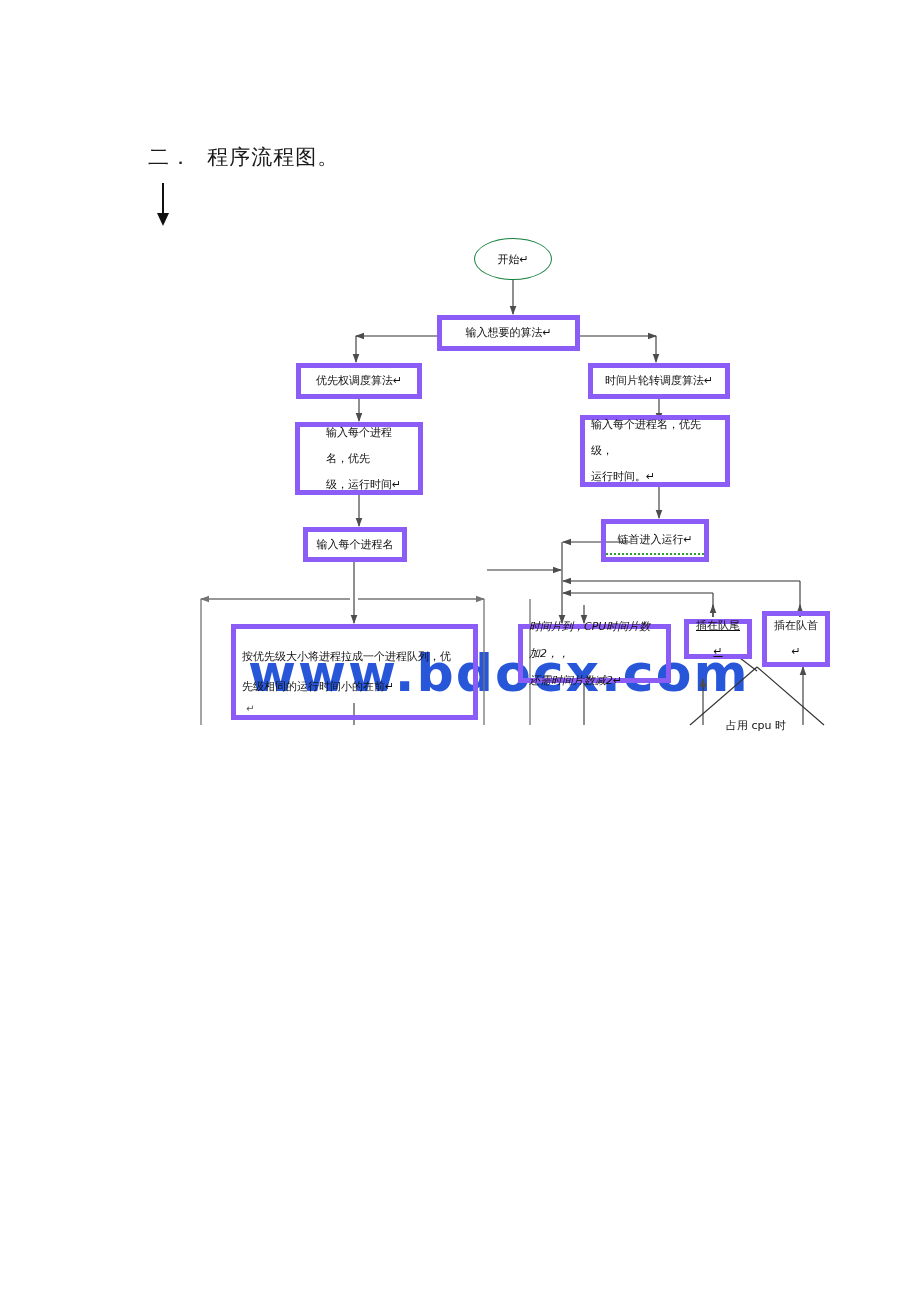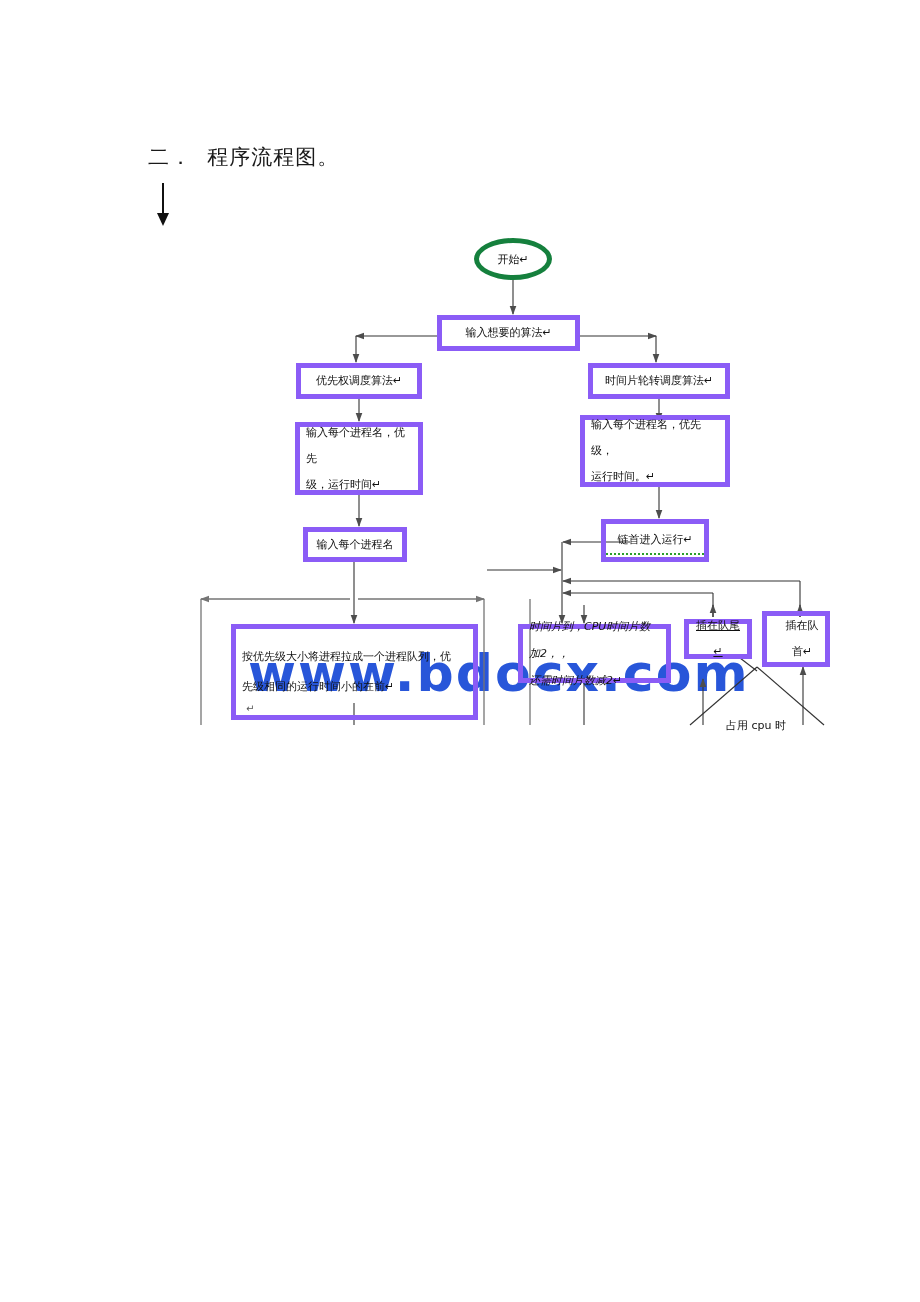--- a/index.html
+++ b/index.html
@@ -70,21 +70,21 @@
     display: block;
     width: 100%;
     padding: 0 6px;
     box-sizing: border-box;
     white-space: pre-line;
   }
   .node.left-align .txt { text-align: left; }
   .ellipse {
     position: absolute;
     box-sizing: border-box;
-    border: 5px solid #15803d;
+    border: 1px solid #15803d;
     border-radius: 50%;
     display: flex;
     align-items: center;
     justify-content: center;
     font-size: 11px;
     color: #111;
     z-index: 3;
     background: transparent;
   }
   .diamond-label {
@@ -211,21 +211,21 @@
   </div>
 
   <div class="node" style="left:296px; top:328px; width:126px; height:36px;">
     <span class="txt">优先权调度算法↵</span>
   </div>
 
   <div class="node" style="left:588px; top:328px; width:142px; height:36px;">
     <span class="txt">时间片轮转调度算法↵</span>
   </div>
 
-  <div class="node left-align" style="left:295px; top:387px; width:128px; height:73px;">
+  <div class="node left-align" style="left:295px; top:387px; width:128px; height:73px;padding-left:20px;">
     <span class="txt">输入每个进程名，优先
 级，运行时间↵</span>
   </div>
 
   <div class="node left-align" style="left:580px; top:380px; width:150px; height:72px;">
     <span class="txt">输入每个进程名，优先级，
 运行时间。↵</span>
   </div>
 
   <div class="node" style="left:303px; top:492px; width:104px; height:35px;">
@@ -245,21 +245,21 @@
 
   <div class="node left-align" style="left:518px; top:589px; width:153px; height:59px; line-height:27px;font-style:italic;">
     <span class="txt">时间片到，CPU时间片数加2，，
 还需时间片数减2↵</span>
   </div>
 
   <div class="node" style="left:684px; top:584px; width:68px; height:40px;text-decoration:underline;">
     <span class="txt">插在队尾↵</span>
   </div>
 
-  <div class="node" style="left:762px; top:576px; width:68px; height:56px;padding-left:12px;">
+  <div class="node" style="left:762px; top:576px; width:68px; height:56px;">
     <span class="txt">插在队首↵</span>
   </div>
 
   <div class="diamond-label" style="left:712px; top:670px;">
     <span>占用 cpu 时</span>
   </div>
 
 </div>
 
 </body></html>

